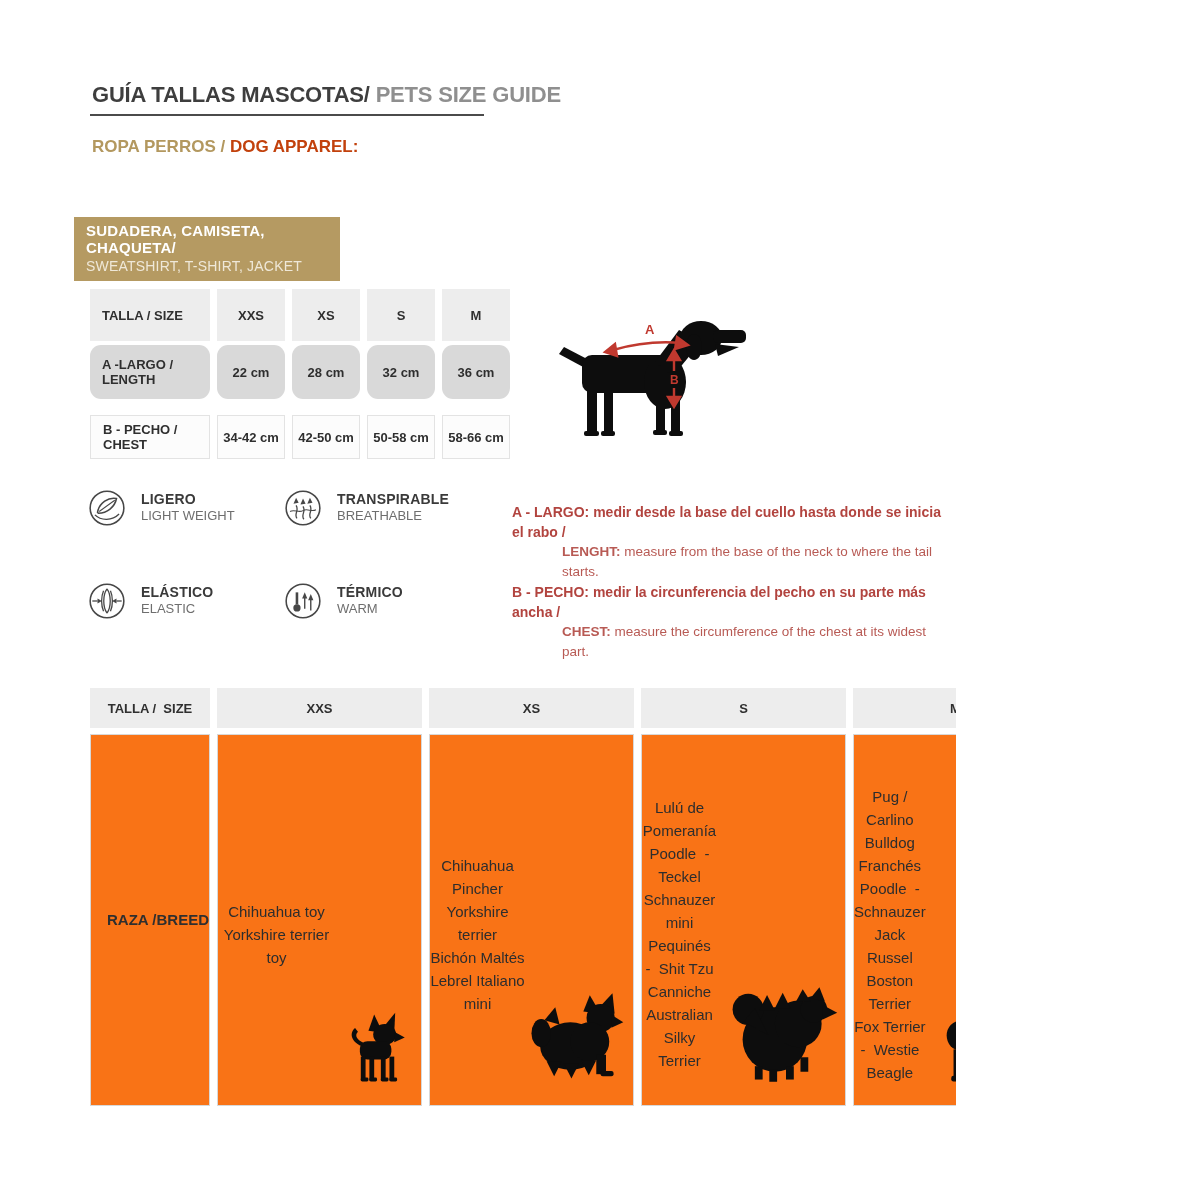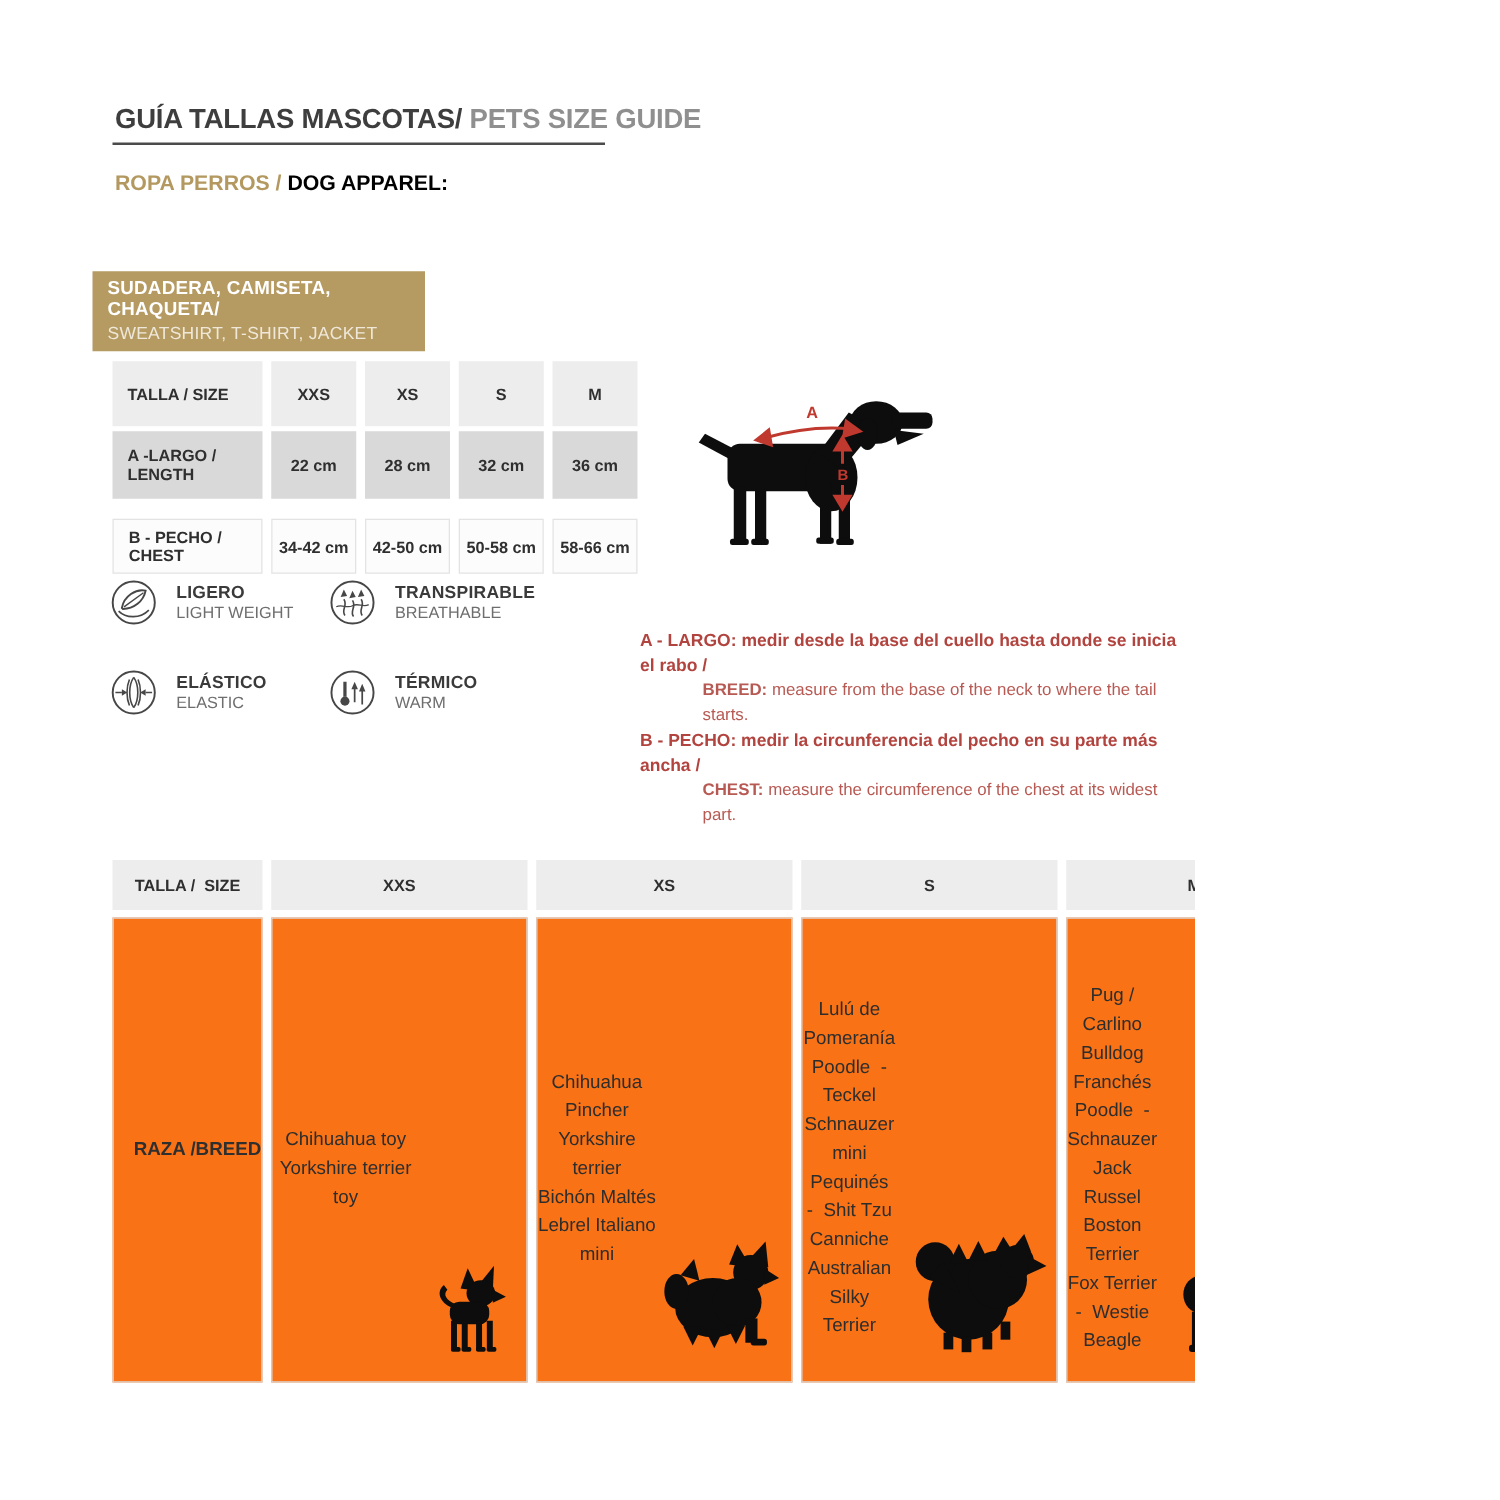--- a/index.html
+++ b/index.html
@@ -7,39 +7,39 @@
     position:relative;width:956px;height:1200px;background:#ffffff;
     font-family:"Liberation Sans", sans-serif;color:#2f2f2f;overflow:hidden;
   }
   
   .title{position:absolute;left:92px;top:82px;font-size:22px;font-weight:bold;letter-spacing:-0.2px;white-space:pre-wrap;}
   .title .t-es{color:#3e3e3e;}
   .title .t-en{color:#8f8f8f;}
   .title-rule{position:absolute;left:90px;top:114px;width:394px;border-top:2px solid #4b4b4b;}
   .subtitle{position:absolute;left:92px;top:137px;font-size:17px;font-weight:bold;white-space:pre-wrap;}
   .subtitle .s-es{color:#b3985f;}
-  .subtitle .s-en{color:#000000;font-weight:600;}
+  .subtitle .s-en{color:#c2410c;font-weight:600;}
   
   .banner{position:absolute;left:74px;top:217px;width:244px;background:#b59a62;color:#fff;padding:5px 10px 7px 12px;}
   .banner .b1{font-size:15px;font-weight:bold;letter-spacing:0.2px;}
   .banner .b2{font-size:14px;color:#efe8d8;margin-top:2px;letter-spacing:0.2px;}
   
   .size-table{position:absolute;left:90px;top:289px;display:grid;
     grid-template-columns:120px 68px 68px 68px 68px;grid-template-rows:52px 54px 56px;
     column-gap:7px;row-gap:4px;font-size:13px;font-weight:bold;}
   .st-cell{display:flex;align-items:center;justify-content:center;text-align:center;}
   .st-label{justify-content:flex-start;padding-left:12px;text-align:left;}
   .st-head{background:#ededed;}
-  .st-rowA{background:#d9d9d9;}
+  .st-rowA{background:#d9d9d9;border-radius:11px;}
   .st-rowB{background:#fcfcfc;border:1px solid #e3e3e3;margin-top:12px;}
   
   .diagram{position:absolute;left:553px;top:298px;}
   
-  .features{position:absolute;left:88px;top:463px;display:grid;
-    grid-template-columns:175px 230px;grid-template-rows:72px 72px;}
+  .features{position:absolute;left:88px;top:489px;display:grid;
+    grid-template-columns:175px 230px;grid-template-rows:72px 72px;gap:21px;}
   .feature{display:flex;align-items:flex-start;}
   .feature .txt{margin-left:15px;padding-top:2px;}
   .feature .f-es{font-size:14px;font-weight:bold;color:#3a3a3a;letter-spacing:0.2px;}
   .feature .f-en{font-size:13px;color:#6e6e6e;margin-top:1px;}
   .ficon{width:38px;height:38px;flex:0 0 38px;}
   
   .notes{position:absolute;left:512px;top:502px;width:440px;color:#b2443f;font-size:14px;line-height:20px;}
   .note-main{font-weight:bold;}
   .note-sub{padding-left:50px;font-weight:normal;font-size:13.5px;color:#b85a54;}
   .notes .nlabel{font-weight:bold;}
@@ -182,21 +182,21 @@
       </svg>
       <div class="txt">
         <div class="f-es">TÉRMICO</div>
         <div class="f-en">WARM</div>
       </div>
     </div>
   </div>
 
   <div class="notes">
     <div class="note-main"><span class="nlabel">A - LARGO: </span><span>medir desde la base del cuello hasta donde se inicia el rabo /</span></div>
-    <div class="note-sub"><span class="nlabel">BREED: </span><span>measure from the base of the neck to where the tail starts.</span></div>
+    <div class="note-sub"><span class="nlabel">LENGHT: </span><span>measure from the base of the neck to where the tail starts.</span></div>
     <div class="note-main"><span class="nlabel">B - PECHO: </span><span>medir la circunferencia del pecho en su parte más ancha /</span></div>
     <div class="note-sub"><span class="nlabel">CHEST: </span><span>measure the circumference of the chest at its widest part.</span></div>
   </div>
 
   <div class="breed-table">
     <div class="bt-head">
       <div class="bt-hcell">TALLA /  SIZE</div>
       <div class="bt-hcell">XXS</div>
       <div class="bt-hcell">XS</div>
       <div class="bt-hcell">S</div>

